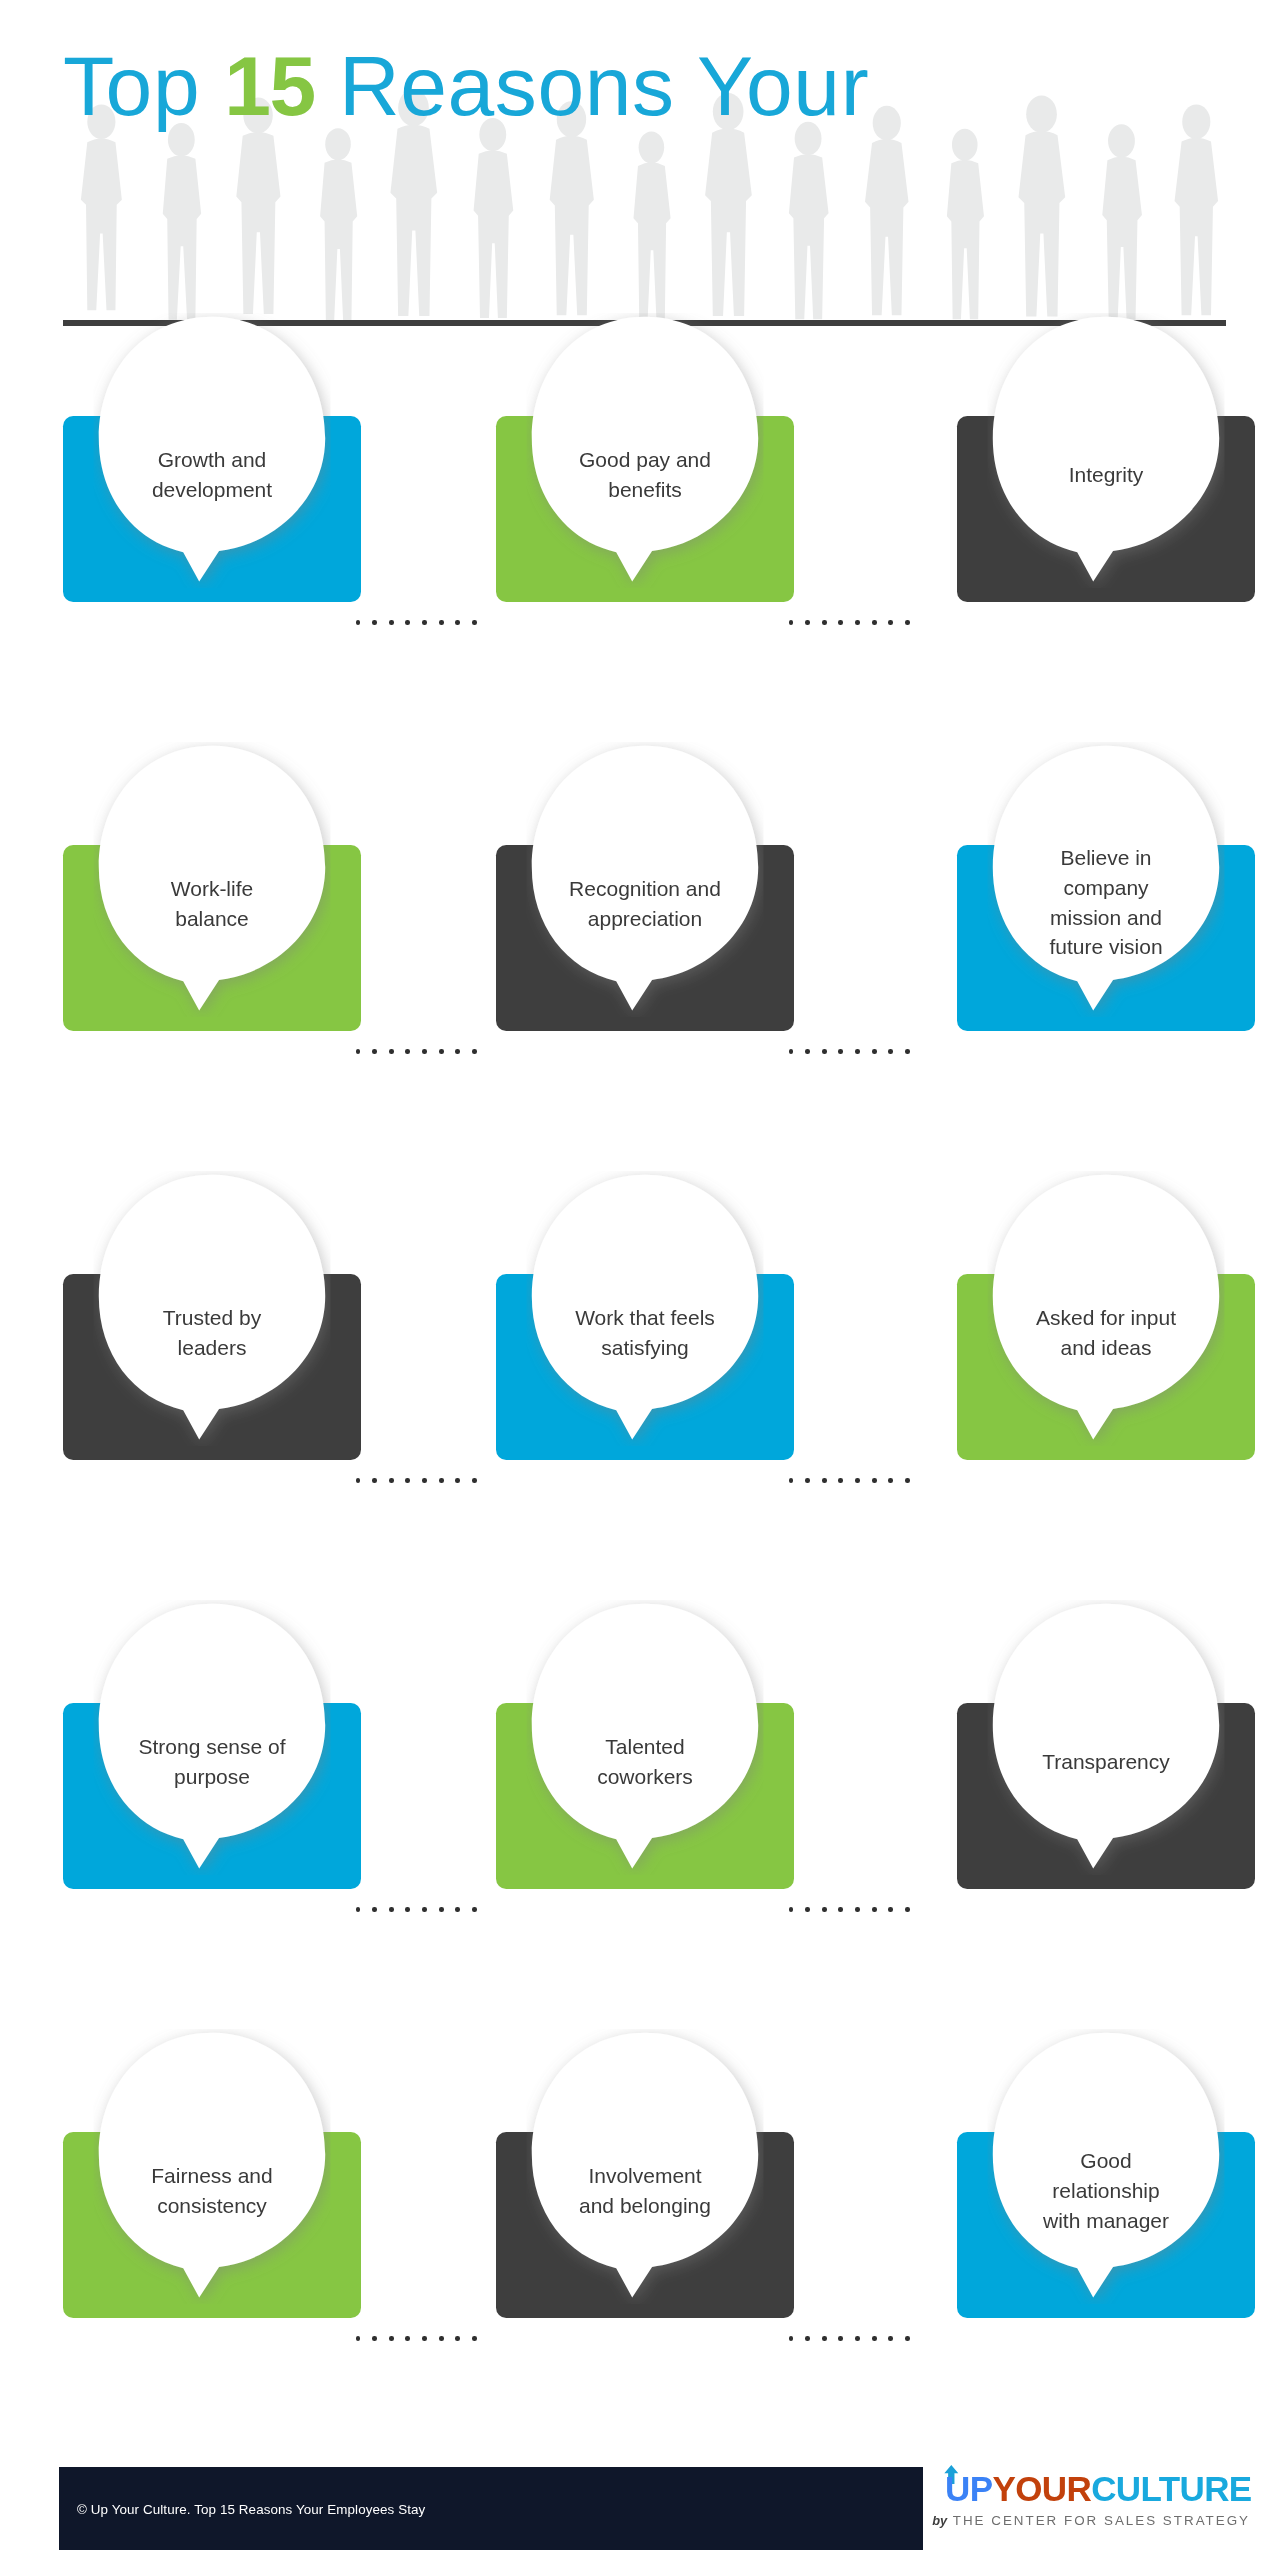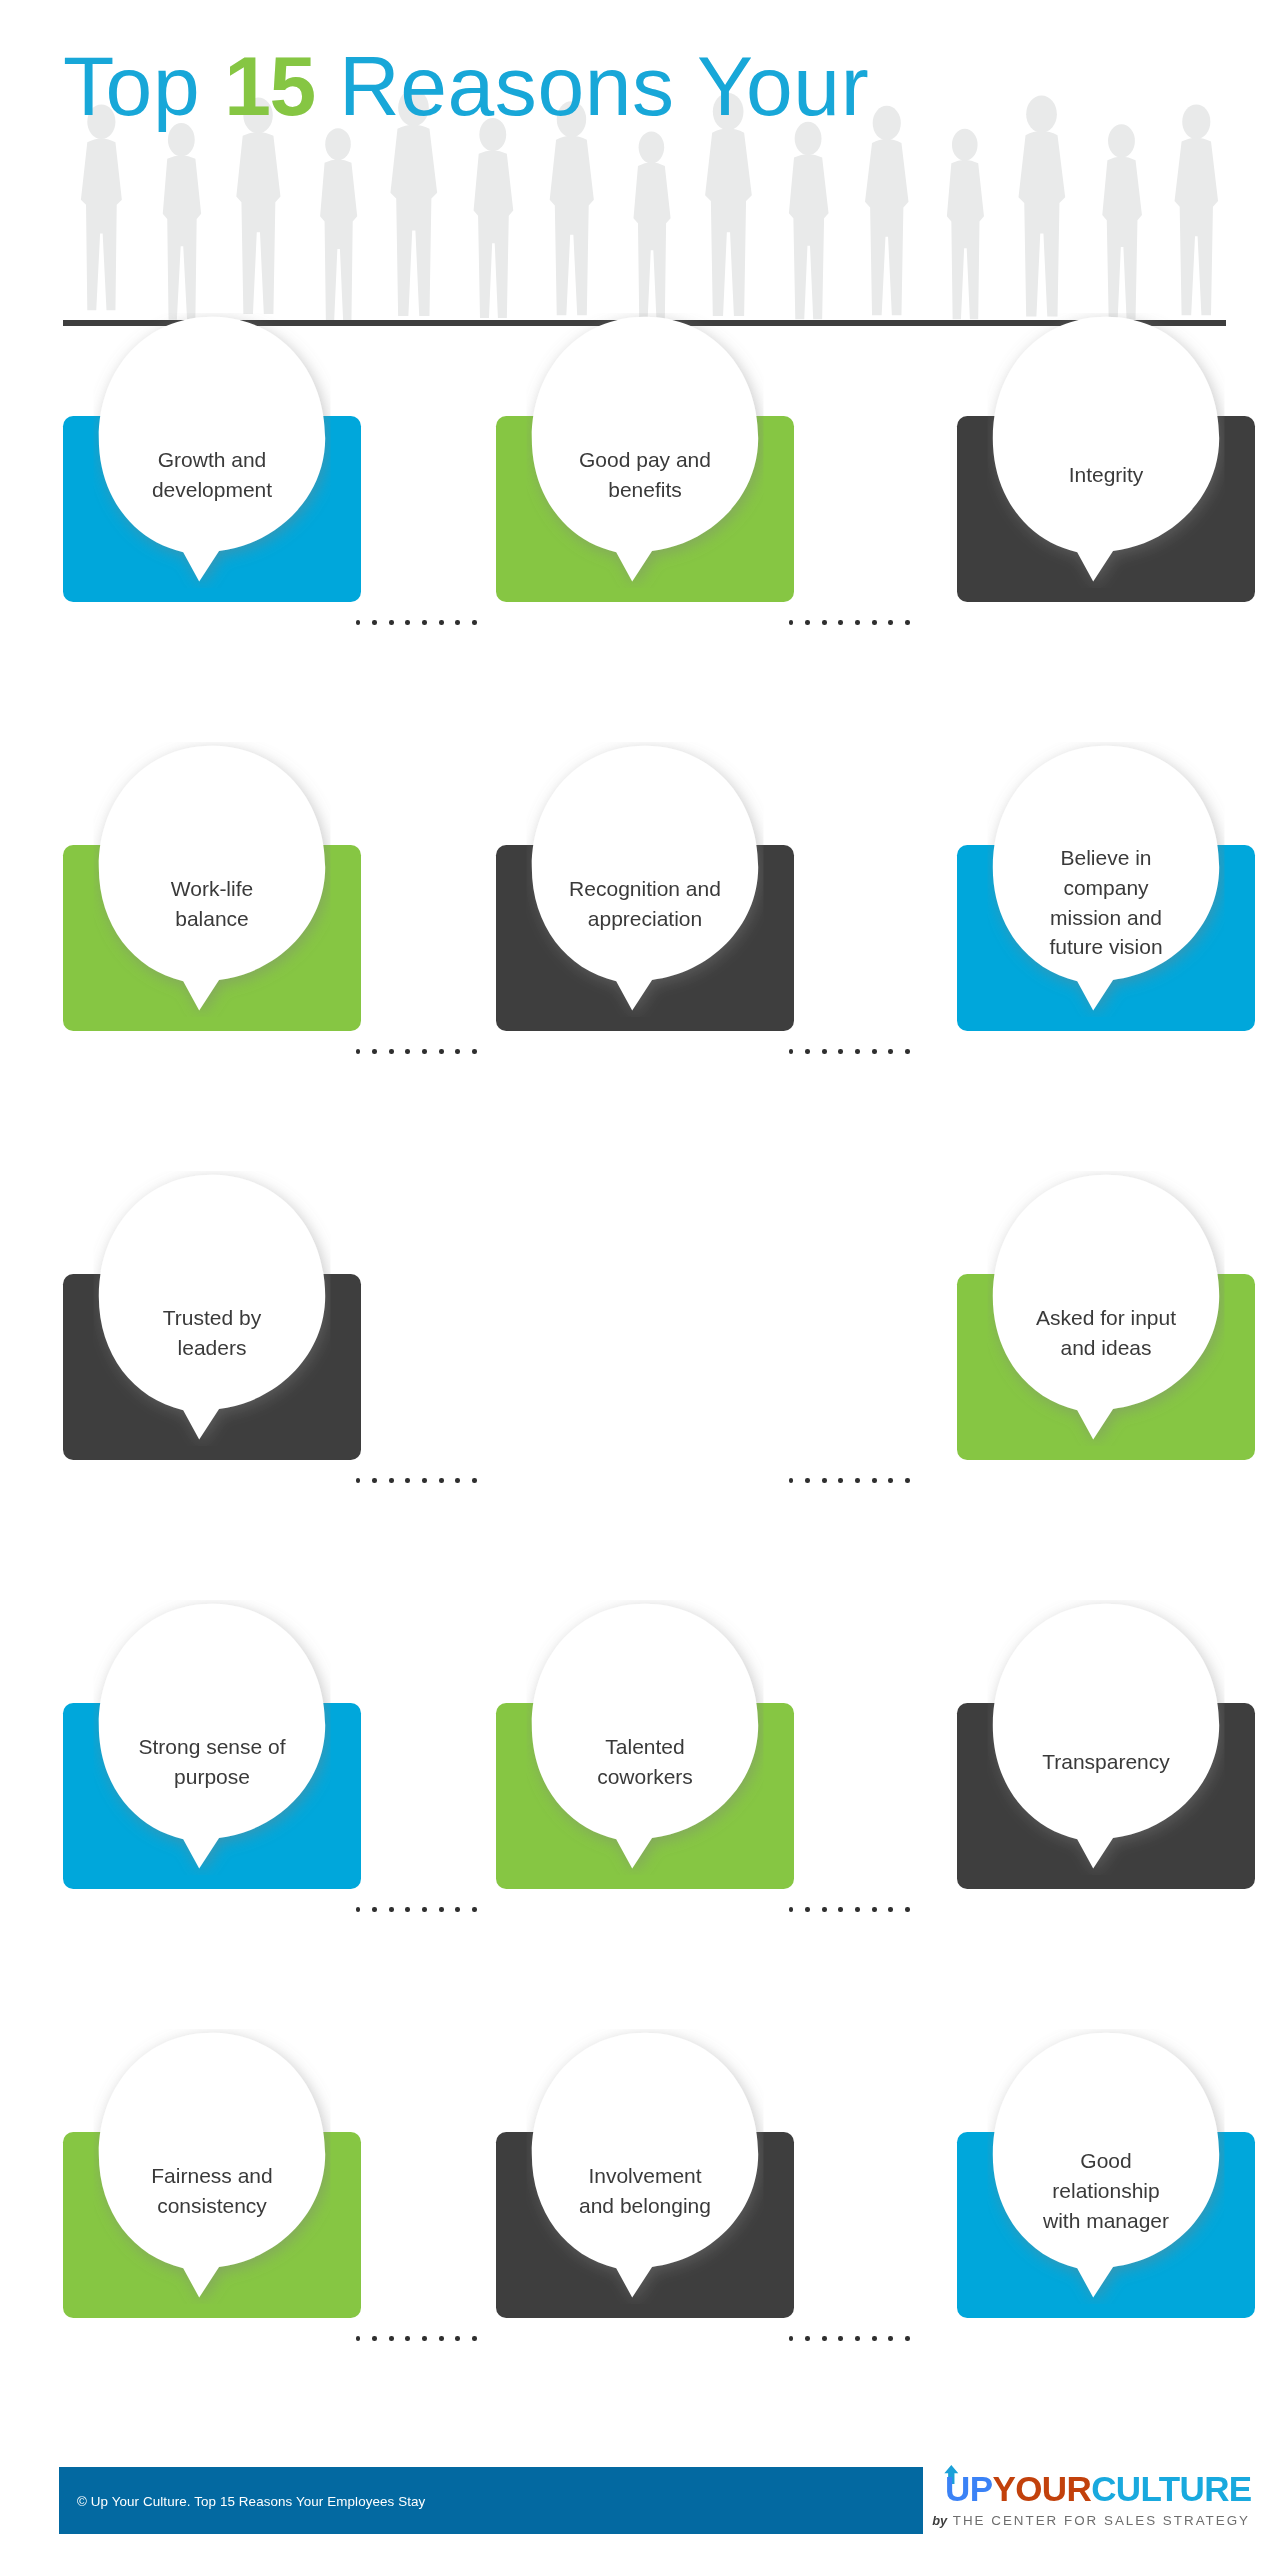--- a/index.html
+++ b/index.html
@@ -145,22 +145,22 @@
     left: 0;
     top: 2467px;
     width: 1279px;
     height: 109px;
   }
   #footer-bar {
     position: absolute;
     left: 59px;
     top: 0;
     width: 864px;
-    height: 67px;
-    background: #0369a1;
+    height: 83px;
+    background: #0f172a;
     text-align: center;
   }
   #footer-copy {
     position: absolute;
     left: 18px;
     top: 50%;
     transform: translateY(-50%);
     color: #ffffff;
     font-size: 13.4px;
     font-weight: 400;
@@ -490,20 +490,43 @@
            L 196 372
            C 284 362 362 290 362 196
            C 362 86 287 6 185 6 Z"></path>
     </svg>
         </div>
         <div class="bubble-text l2">
           <div>Trusted by</div>
           <div>leaders</div>
         </div>
       </div>
+      <div class="cell c1">
+        <div class="plate blue"></div>
+        <div class="bubble-wrap">
+    <svg viewBox="0 0 370 430" aria-hidden="true">
+      <defs>
+        <filter id="bsh" x="-30%" y="-20%" width="170%" height="160%">
+          <feDropShadow dx="4" dy="6" stdDeviation="12" flood-color="#808080" flood-opacity="0.45"></feDropShadow>
+        </filter>
+      </defs>
+      <path filter="url(#bsh)" fill="#ffffff" d="M185 6
+           C 83 6 8 86 8 196
+           C 8 287 62 356 140 374
+           L 165 420
+           L 196 372
+           C 284 362 362 290 362 196
+           C 362 86 287 6 185 6 Z"></path>
+    </svg>
+        </div>
+        <div class="bubble-text l2">
+          <div>Work that feels</div>
+          <div>satisfying</div>
+        </div>
+      </div>
       <div class="cell c2">
         <div class="plate green"></div>
         <div class="bubble-wrap">
     <svg viewBox="0 0 370 430" aria-hidden="true">
       <defs>
         <filter id="bsh" x="-30%" y="-20%" width="170%" height="160%">
           <feDropShadow dx="4" dy="6" stdDeviation="12" flood-color="#808080" flood-opacity="0.45"></feDropShadow>
         </filter>
       </defs>
       <path filter="url(#bsh)" fill="#ffffff" d="M185 6

